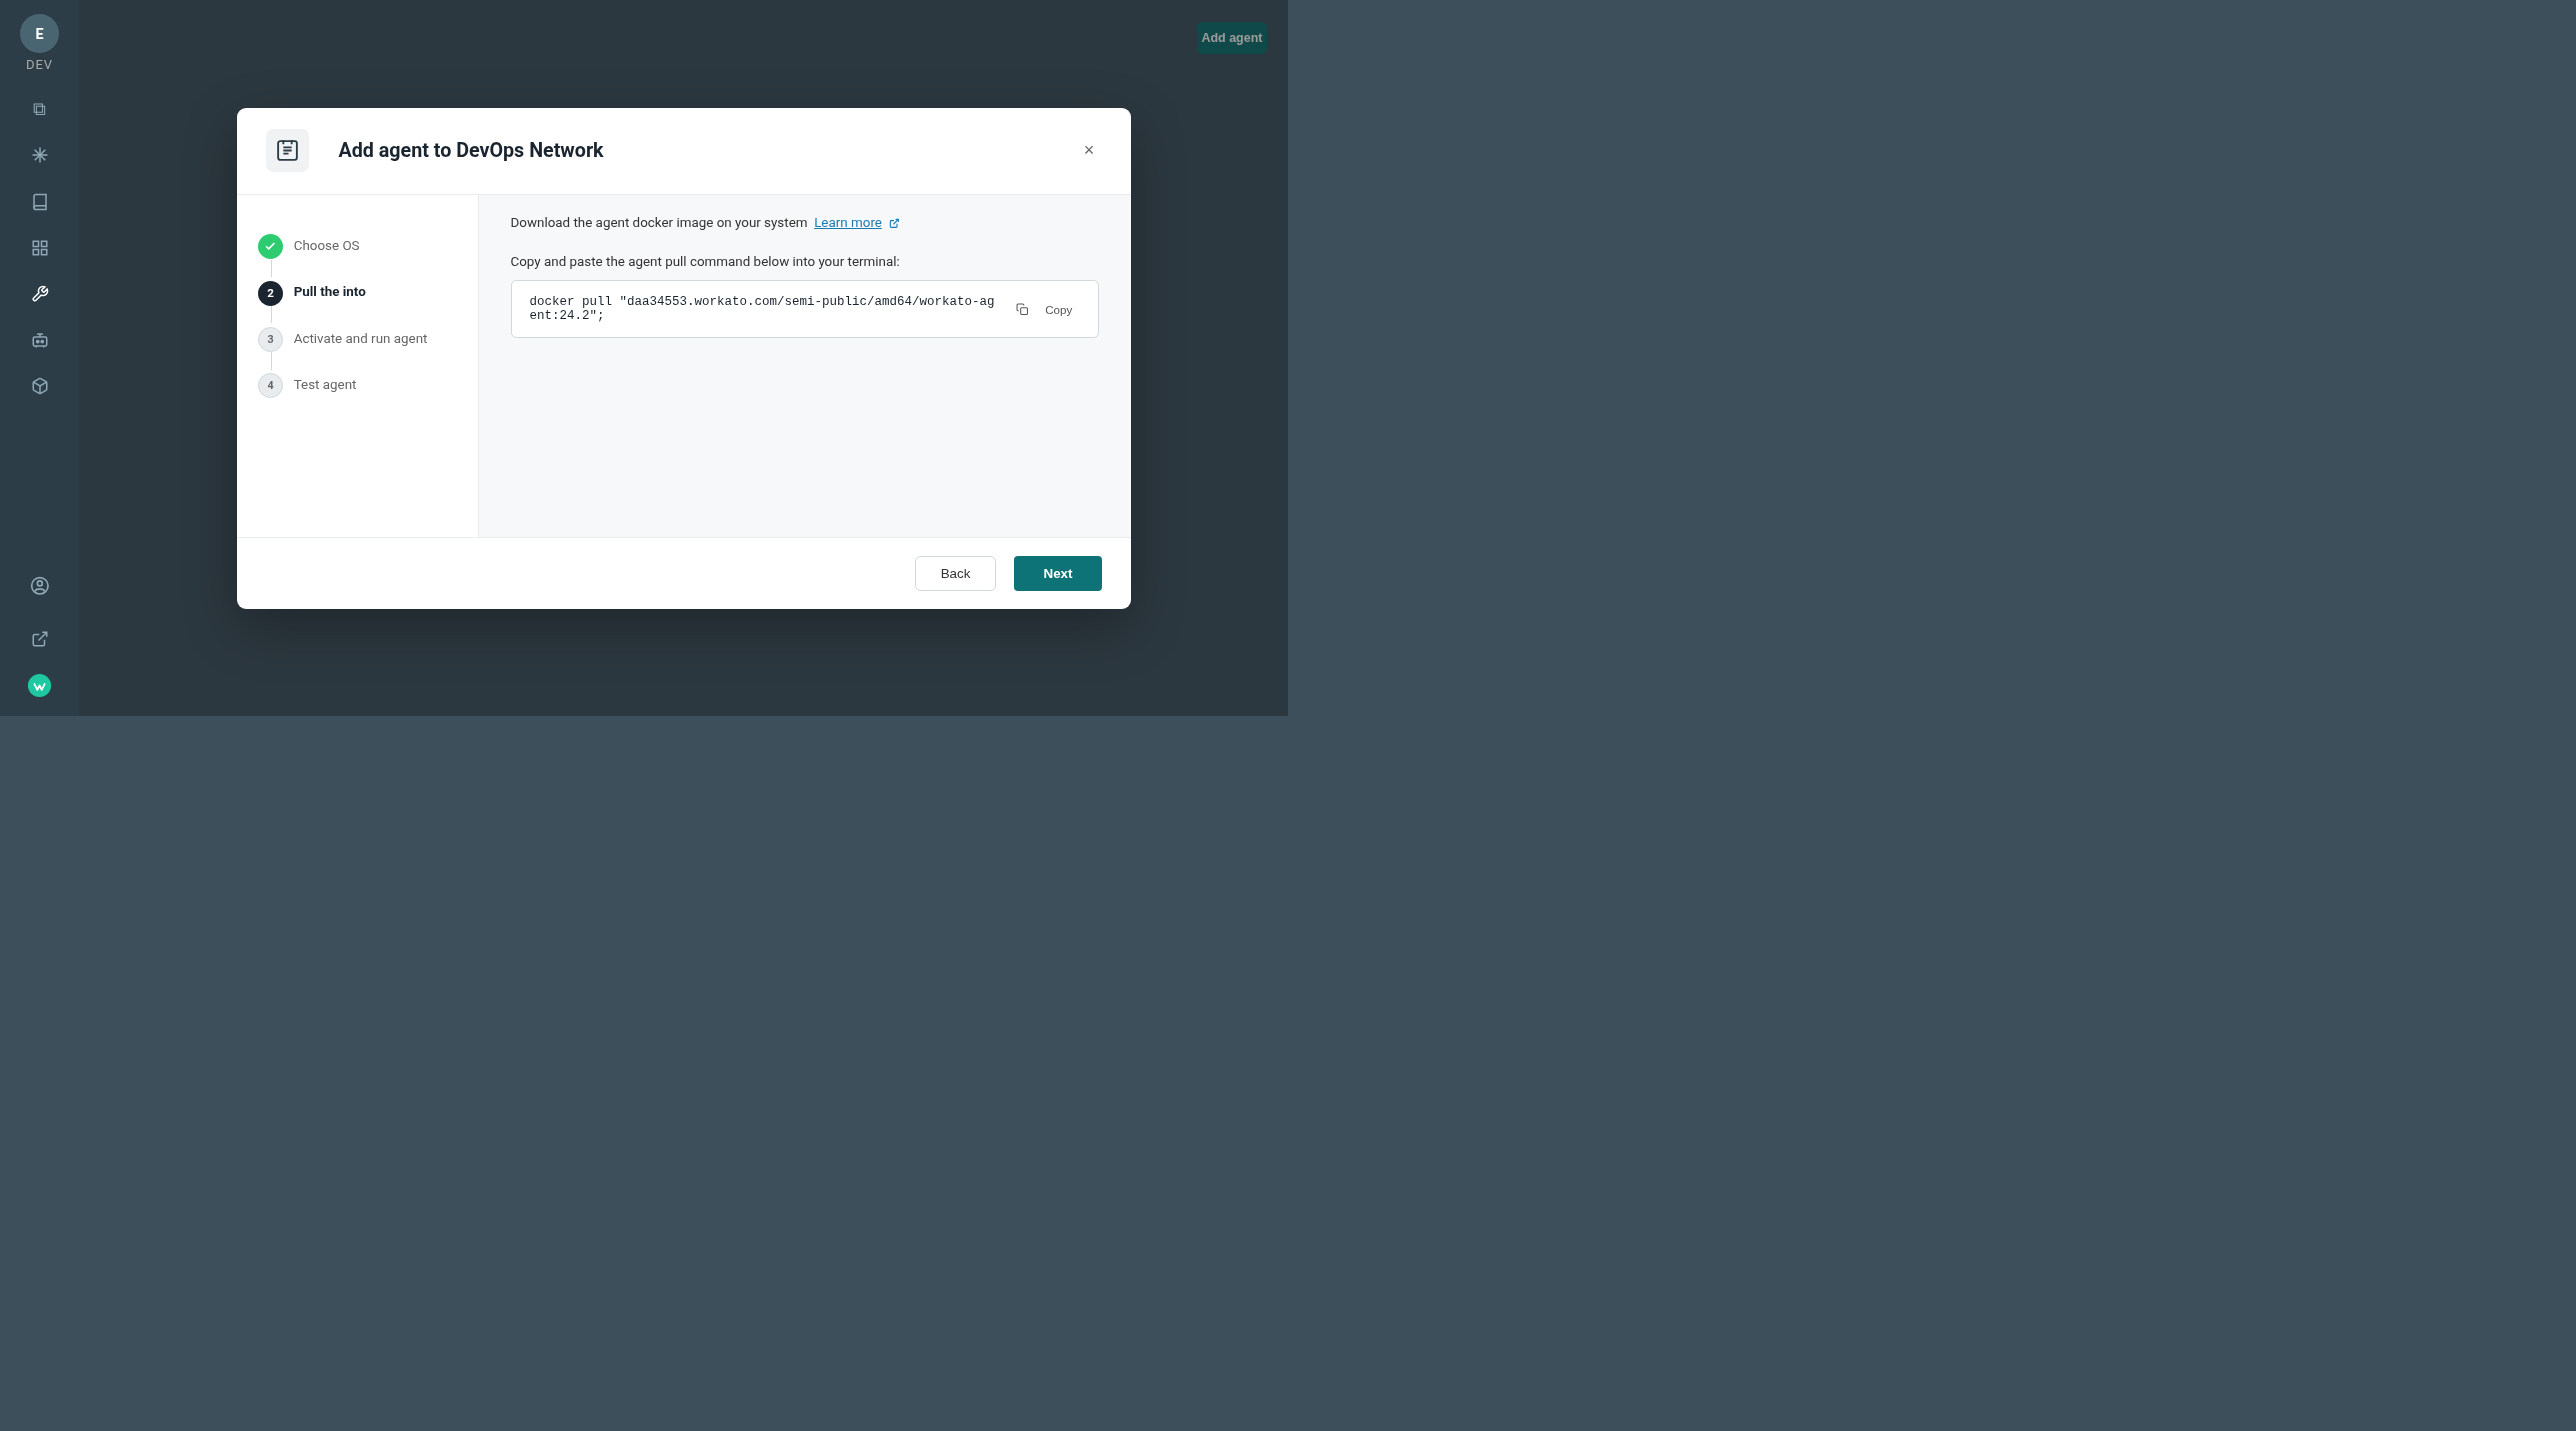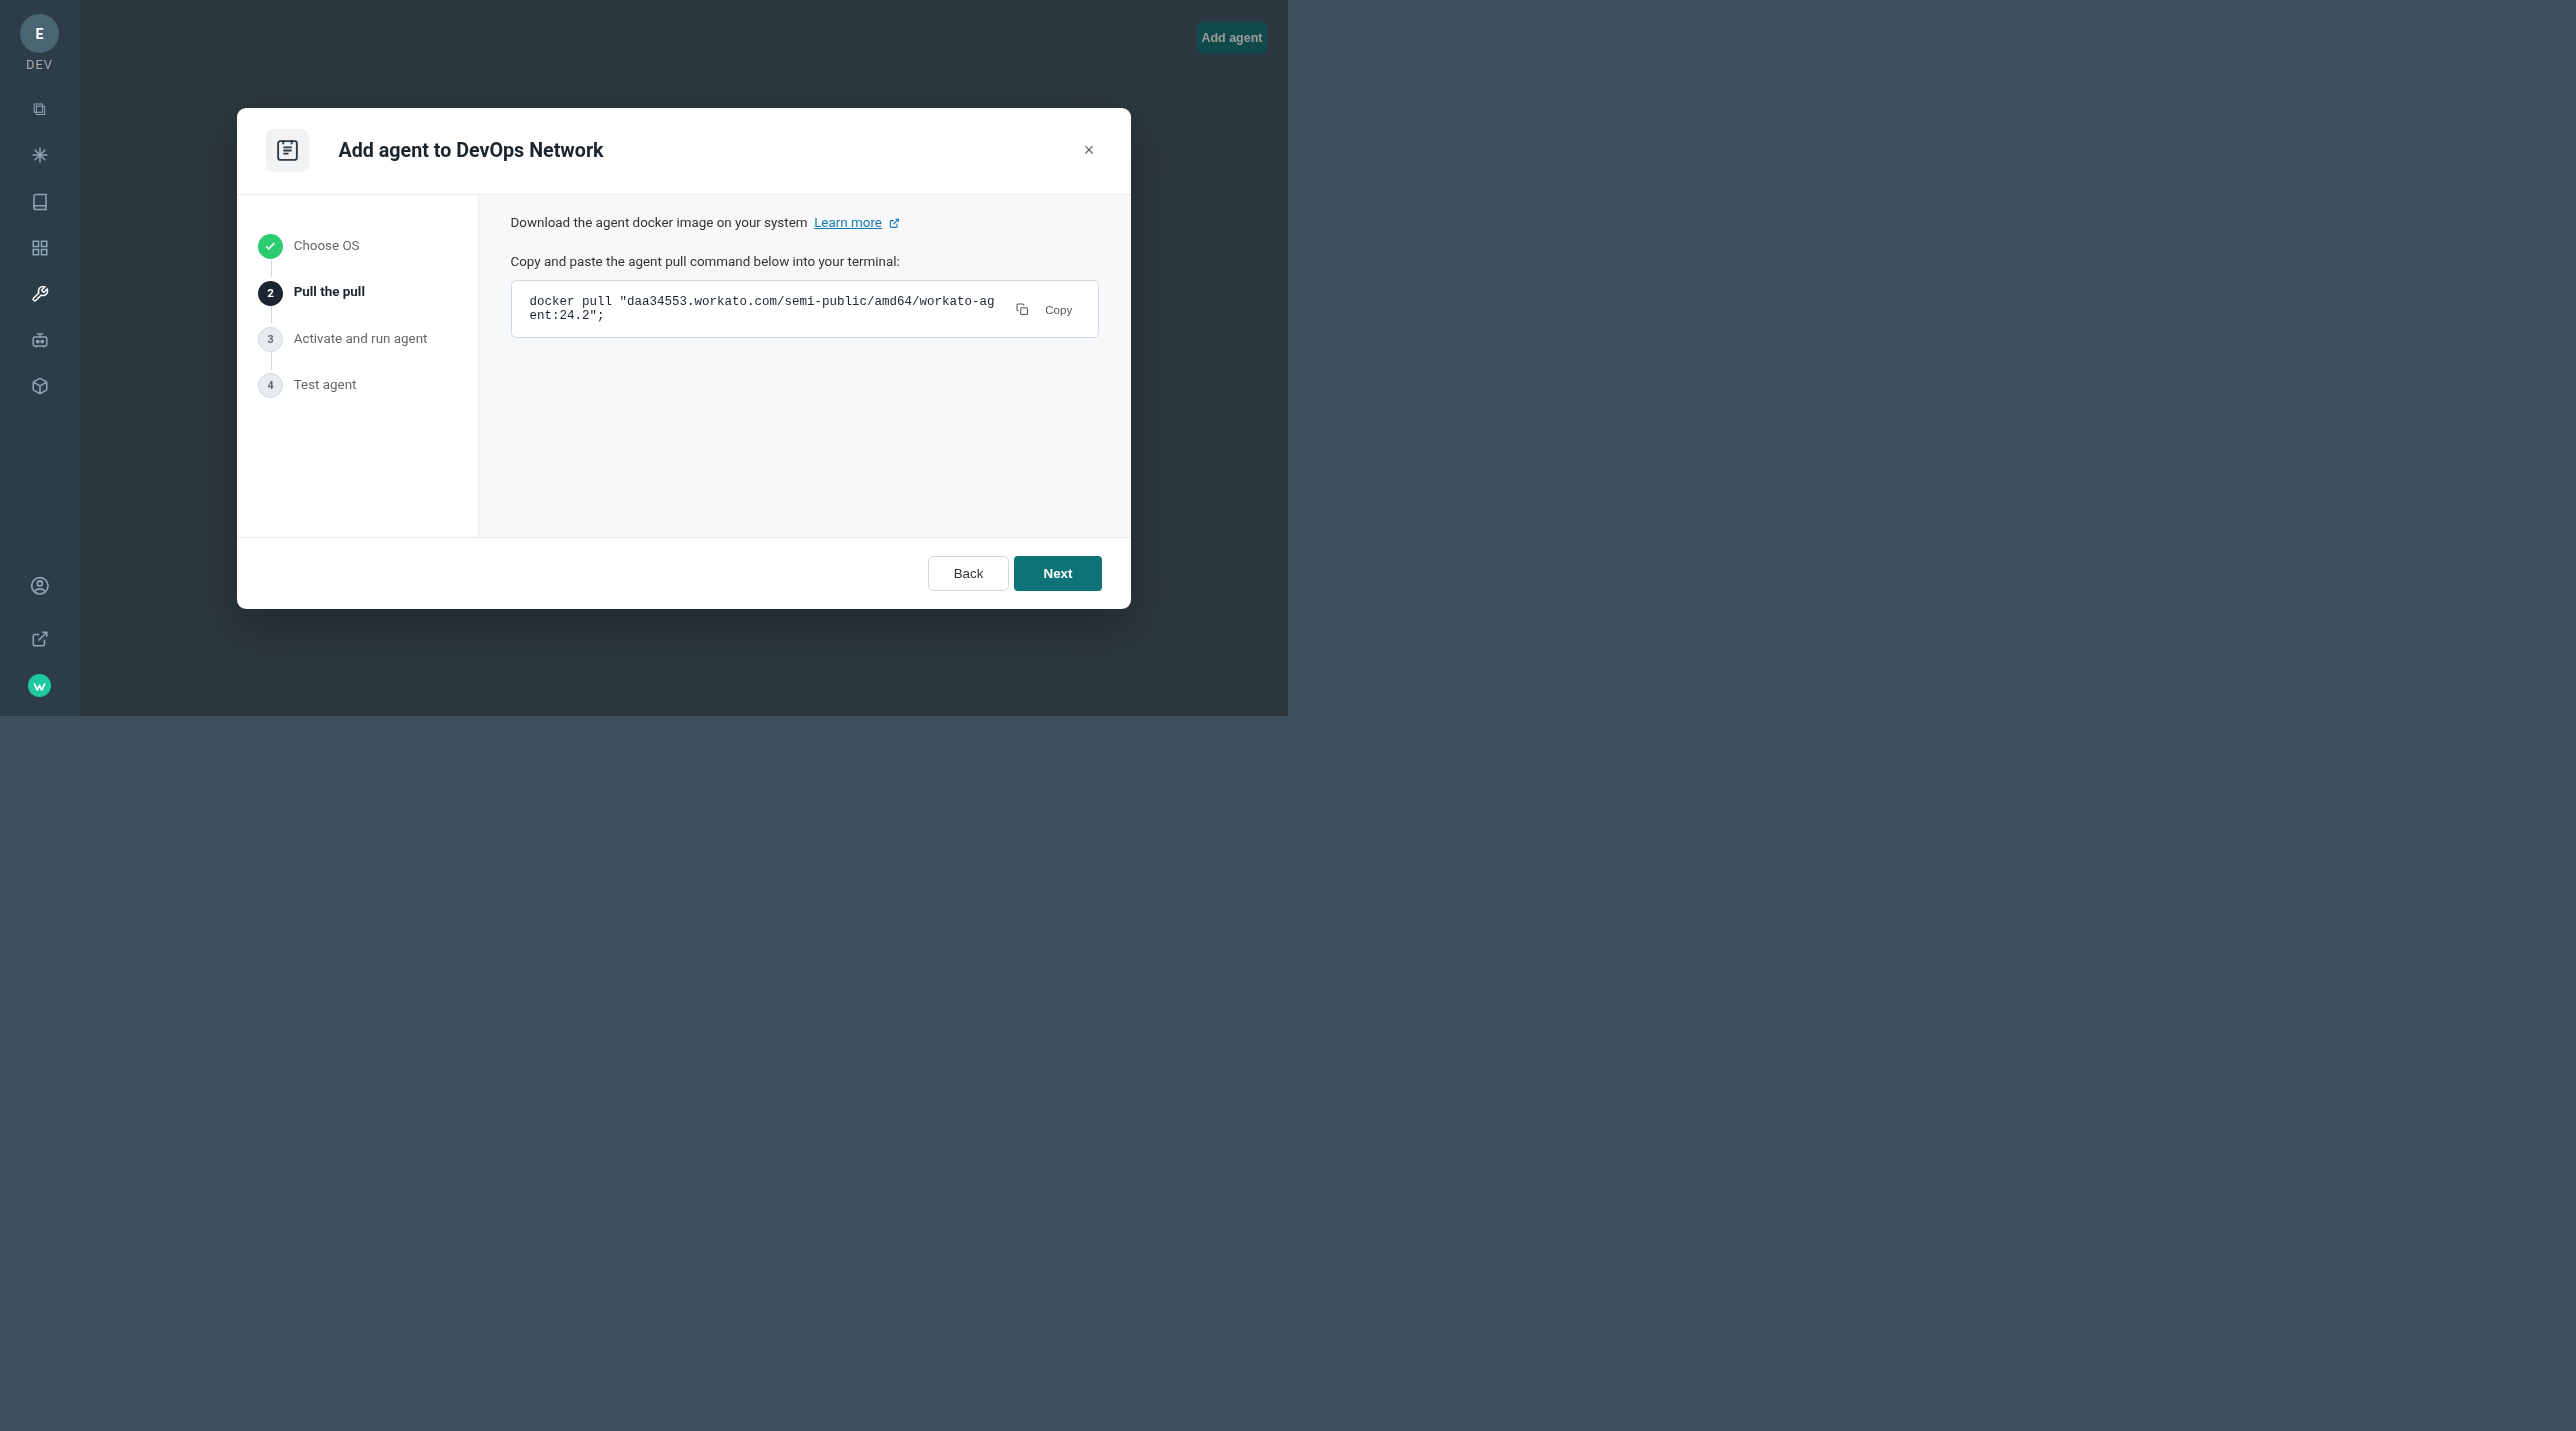--- a/index.html
+++ b/index.html
@@ -307,21 +307,21 @@
       border-radius: 3.6px;
       white-space: nowrap;
     }
 
     
     .modal-footer {
       padding: 18px 29px;
       border-top: 0.9px solid #e8ecef;
       display: flex;
       justify-content: flex-end;
-      gap: 5px;
+      gap: 18px;
     }
 
     .btn-back {
       background: #fff;
       border: 0.9px solid #d0d7de;
       color: #333;
       border-radius: 5.4px;
       padding: 9px 25px;
       font-size: 13.4px;
       cursor: pointer;
@@ -441,21 +441,21 @@
             <div class="step-number completed">
               <svg width="12.5" height="12.5" viewBox="0 0 24 24" fill="none" stroke="white" stroke-width="3">
                 <polyline points="20 6 9 17 4 12"></polyline>
               </svg>
             </div>
             <span class="step-label inactive">Choose OS</span>
           </div>
 
           <div class="step-item">
             <div class="step-number active">2</div>
-            <span class="step-label active">Pull the pull</span>
+            <span class="step-label active">Pull the into</span>
           </div>
 
           <div class="step-item">
             <div class="step-number inactive">3</div>
             <span class="step-label inactive">Activate and run agent</span>
           </div>
 
           <div class="step-item">
             <div class="step-number inactive">4</div>
             <span class="step-label inactive">Test agent</span>

